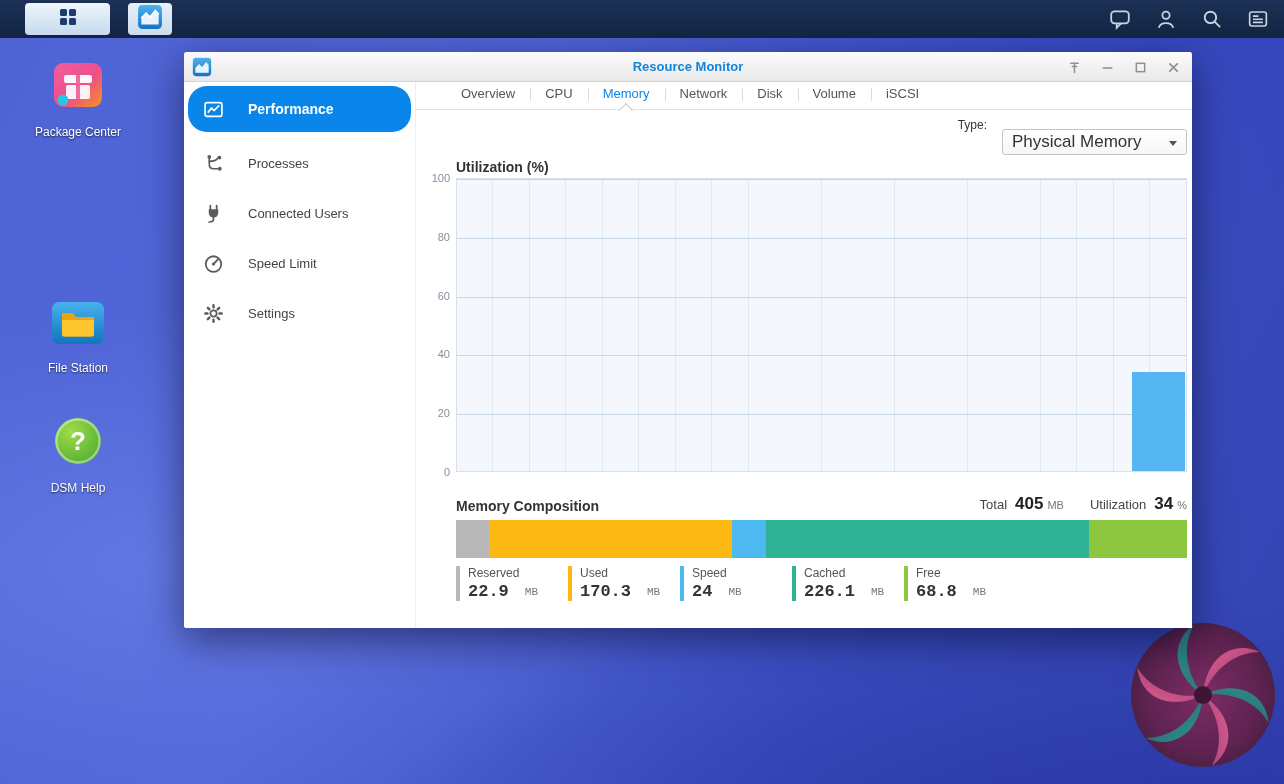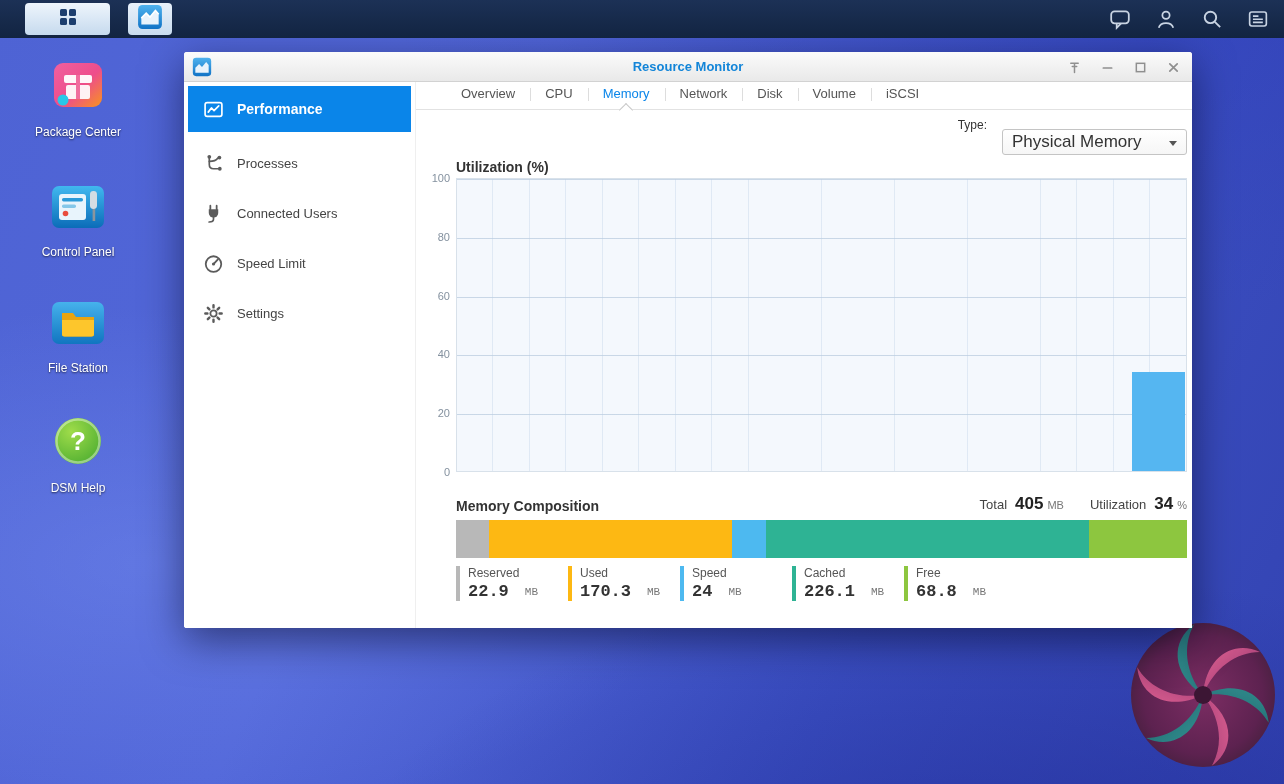--- a/index.html
+++ b/index.html
@@ -51,21 +51,21 @@
     display:flex; align-items:center; justify-content:center; }
   .win-controls svg { width:13px; height:13px; }
 
   .winbody { position:absolute; top:30px; left:0; right:0; bottom:0;
     border-radius:0 0 3px 3px; background:#fff; }
 
   
   .sidebar { position:absolute; left:0; top:0; bottom:0; width:232px;
     background:#fff; border-right:1px solid #efefef; border-radius:0 0 0 3px; }
   .sb-item { height:50px; display:flex; align-items:center; padding-left:18px;
-    gap:13px; color:#444; font-size:13px; cursor:pointer; }
+    gap:24px; color:#444; font-size:13px; cursor:pointer;border-radius:19px; }
   .sb-item .sb-ico { width:22px; height:22px; color:#5b5b5b; flex:0 0 22px;
     display:flex; align-items:center; justify-content:center; }
   .sb-item .sb-ico svg { width:21px; height:21px; }
   .sb-item.active { height:46px; margin:4px 4px 6px 4px; padding-left:14px;
     background:#0a85e9; color:#fff; font-weight:bold; font-size:14px; }
   .sb-item.active .sb-ico { color:#fff; }
 
   
   .tabs { position:absolute; left:232px; right:0; top:0; height:28px;
     border-bottom:1px solid #e2e2e2; display:flex; align-items:flex-end; padding-left:30px; }
@@ -200,40 +200,20 @@
         <rect x="3" y="3" width="48" height="44" rx="9" fill="url(#pc)"></rect>
         <rect x="13" y="15" width="28" height="8" rx="2" fill="#fff" opacity=".95"></rect>
         <rect x="15" y="25" width="24" height="14" rx="2" fill="#fff" opacity=".92"></rect>
         <rect x="25" y="15" width="4" height="24" fill="#f06c9e"></rect>
         <circle cx="12" cy="40" r="5.5" fill="#28c7e8"></circle>
       </svg>
     </div>
     <div class="lbl">Package Center</div>
   </div>
 
-  <div class="dicon" style="top:184px">
-    <div class="art">
-      <svg width="56" height="46" viewBox="0 0 56 46">
-        <defs>
-            <linearGradient id="cp" x1="0" y1="0" x2="0" y2="1">
-          <stop offset="0" stop-color="#41b8ef"></stop>
-              <stop offset="1" stop-color="#0b6cb8"></stop>
-            </linearGradient>
-          </defs>
-        <rect x="2" y="2" width="52" height="42" rx="7" fill="url(#cp)"></rect>
-        <rect x="9" y="10" width="27" height="26" rx="3" fill="#e8f4fc"></rect>
-        <rect x="12" y="14" width="21" height="3.4" rx="1.6" fill="#2a9ad8"></rect>
-        <rect x="12" y="20.5" width="14" height="3.4" rx="1.6" fill="#84c7e9"></rect>
-        <circle cx="15.5" cy="29.5" r="2.8" fill="#e84c3d"></circle>
-        <rect x="40" y="7" width="7" height="18" rx="3.4" fill="#d4dde3"></rect>
-        <rect x="42.6" y="25" width="2.6" height="12" fill="#8a959d"></rect>
-      </svg>
-    </div>
-    <div class="lbl">Control Panel</div>
-  </div>
 
   <div class="dicon" style="top:300px">
     <div class="art">
       <svg width="56" height="46" viewBox="0 0 56 46">
         <defs>
             <linearGradient id="fsg" x1="0" y1="0" x2="0" y2="1">
           <stop offset="0" stop-color="#46b2ec"></stop>
               <stop offset="1" stop-color="#1175c0"></stop>
             </linearGradient>
           </defs>

